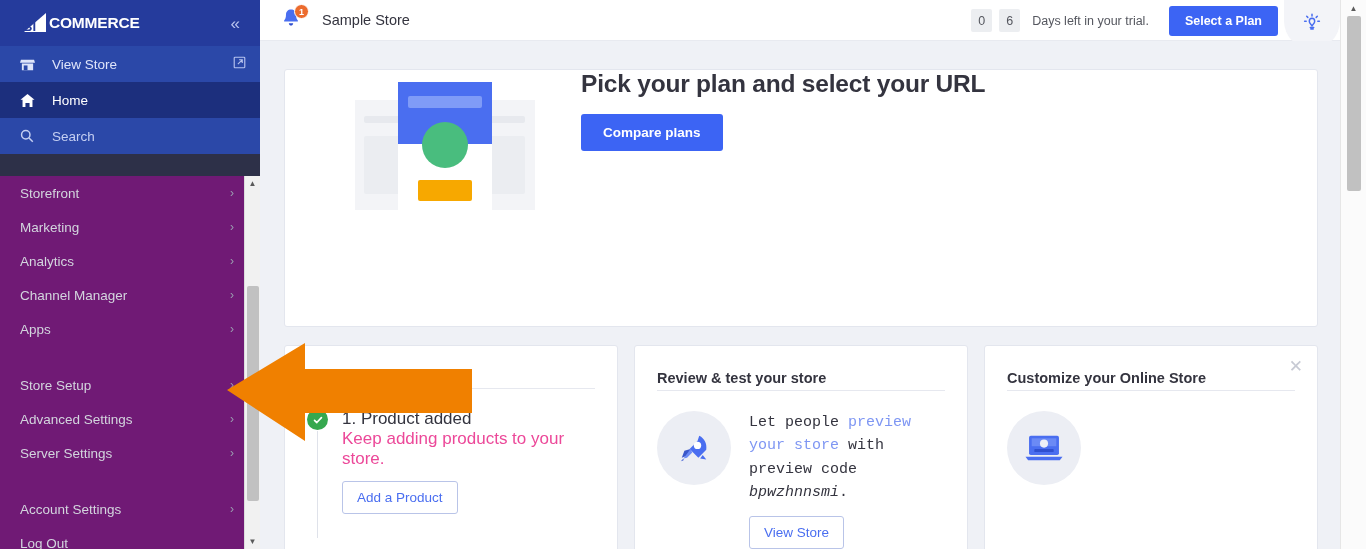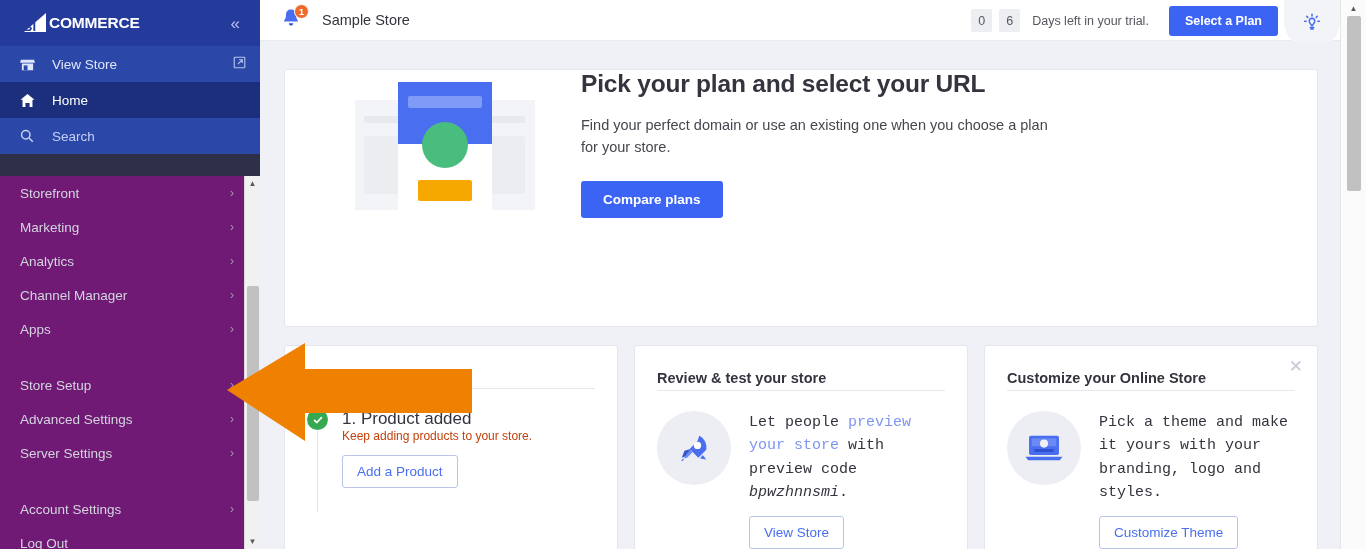--- a/index.html
+++ b/index.html
@@ -188,21 +188,21 @@
     width: 1px; background: #dfe2ea;
   }
   .check {
     width: 21px; height: 21px; border-radius: 50%;
     background: #36a84f; color: #fff; flex: 0 0 21px;
     display: flex; align-items: center; justify-content: center;
     font-size: 12px; z-index: 1;
   }
   .step-body { flex: 1; }
   .step-title { font-size: 17px; color: #34343f; }
-  .step-sub { font-size: 12px; color: #c2410c; margin-bottom: 12px; }
+  .step-sub { font-size: 17px; color: #ec4899; margin-bottom: 12px; }
 
   .ghost-btn {
     background: #fff; border: 1px solid #b9c4e8; color: #4a6ef0;
     font-size: 13.5px; padding: 8px 14px; border-radius: 3px;
     cursor: pointer; font-family: inherit;
   }
 
   .media-row { display: flex; gap: 18px; align-items: flex-start; }
   .media-circle {
     width: 74px; height: 74px; border-radius: 50%;
@@ -391,21 +391,20 @@
             <rect x="113" y="66" width="62" height="58" rx="2" fill="#ebedf1"></rect>
             <rect x="48" y="8" width="94" height="150" fill="#ffffff"></rect>
             <rect x="48" y="12" width="94" height="62" fill="#4a6ef0"></rect>
             <rect x="58" y="26" width="74" height="12" rx="2" fill="#7f9bf7"></rect>
             <circle cx="95" cy="75" r="23" fill="#49bd7e"></circle>
             <rect x="68" y="110" width="54" height="21" rx="2" fill="#f7a800"></rect>
           </svg>
         </div>
         <div class="hero-body">
           <div class="hero-h1">Pick your plan and select your URL</div>
-          <div class="hero-p">Find your perfect domain or use an existing one when you choose a plan for your store.</div>
           <button class="hero-btn">Compare plans</button>
         </div>
       </div>
 
       <div class="cards">
 
         <div class="card">
           <div class="card-title caps">RS</div>
           <div class="step">
             <div class="step-rail"></div>
@@ -450,24 +449,20 @@
           <div class="media-row">
             <div class="media-circle">
               <svg width="44" height="40" viewBox="0 0 50 44">
                 <rect x="8" y="8" width="34" height="22" rx="2" fill="#4a6ef0"></rect>
                 <rect x="11" y="11" width="28" height="9" fill="#6b8af5"></rect>
                 <circle cx="25" cy="17" r="4.6" fill="#eef0f6"></circle>
                 <rect x="14" y="23" width="22" height="3.6" rx="1" fill="#2f4fcf"></rect>
                 <path d="M4 32h42l-3 4H7z" fill="#4a6ef0"></path>
               </svg>
             </div>
-            <div class="media-body">
-              <div class="media-text">Pick a theme and make it yours with your branding, logo and styles.</div>
-              <button class="ghost-btn">Customize Theme</button>
-            </div>
           </div>
         </div>
 
       </div>
     </div>
 
     <div id="page-sbar">
       <div class="arrow-up">▲</div>
       <div class="thumb"></div>
     </div>

